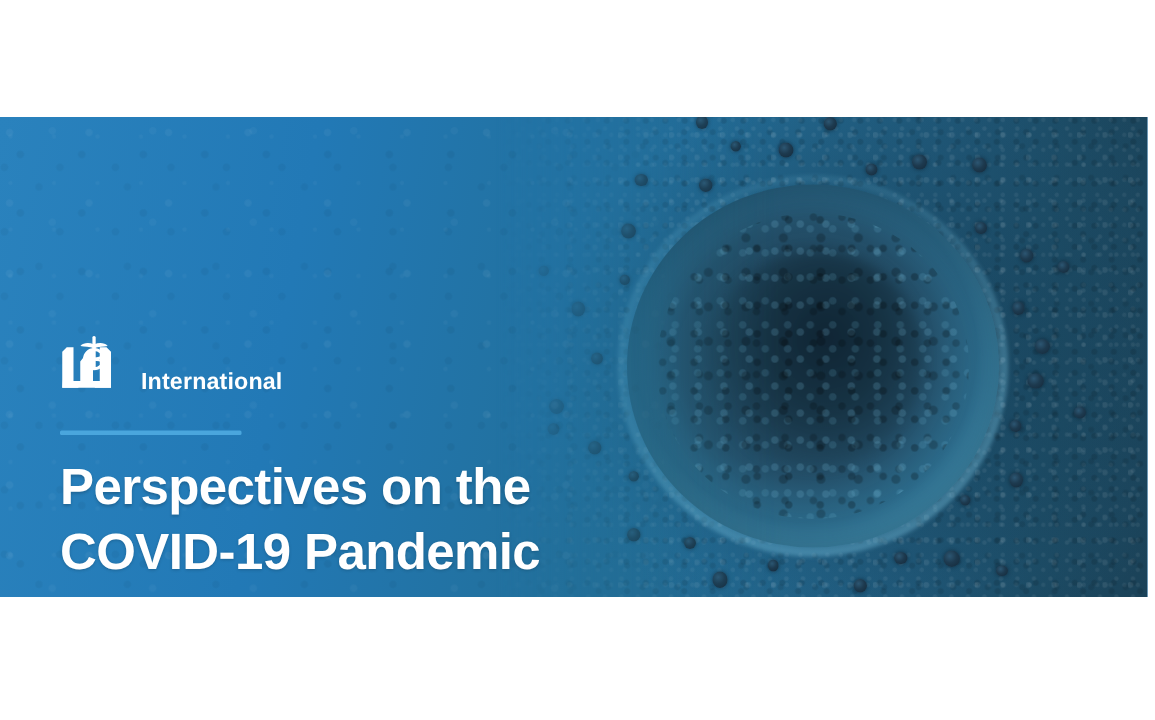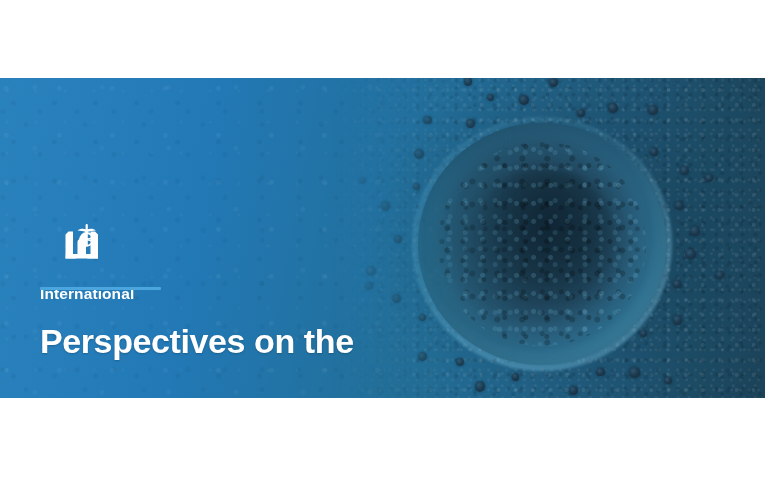--- a/index.html
+++ b/index.html
@@ -169,23 +169,22 @@
     background: radial-gradient(circle at 38% 34%, #2c5672 0%, #1d3a4f 45%, #14293a 100%);
     box-shadow: 0 0 3px rgba(10,25,38,0.6);
   }
 
   
   .logo-block {
     position: absolute;
     left: 40px;
     top: 145px;
     display: flex;
-    align-items: center;
-    gap: 22px;
-    flex-direction: column;
+    align-items: flex-end;
+    gap: 8px;
   }
   .logo-mark {
     width: 46px;
     height: 40px;
     flex: 0 0 auto;
     display: block;
   }
   .logo-words {
     color: #ffffff;
     font-weight: bold;
@@ -211,21 +210,21 @@
     left: 40px;
     top: 226px;
     color: #ffffff;
     font-weight: bold;
     font-size: 34px;
     line-height: 43px;
     letter-spacing: -0.4px;
     white-space: nowrap;
     text-shadow: 0 1px 2px rgba(12,45,70,0.30);
   }
-  .title-line { display: block; margin-top: 16px; }
+  .title-line { display: block; }
 </style>
 </head>
 <body>
 
 <div id="page">
 
   <div class="banner">
 
     <div class="banner-basegrad"></div>
     <div class="banner-noise"></div>
@@ -302,16 +301,17 @@
       </svg>
       <div class="logo-words">
         <span>International</span><br>
       </div>
     </div>
 
     <div class="divider"></div>
 
     <div class="title">
       <span class="title-line">Perspectives on the</span>
+      <span class="title-line">COVID-19 Pandemic</span>
     </div>
 
   </div>
 </div>
 
 </body></html>

